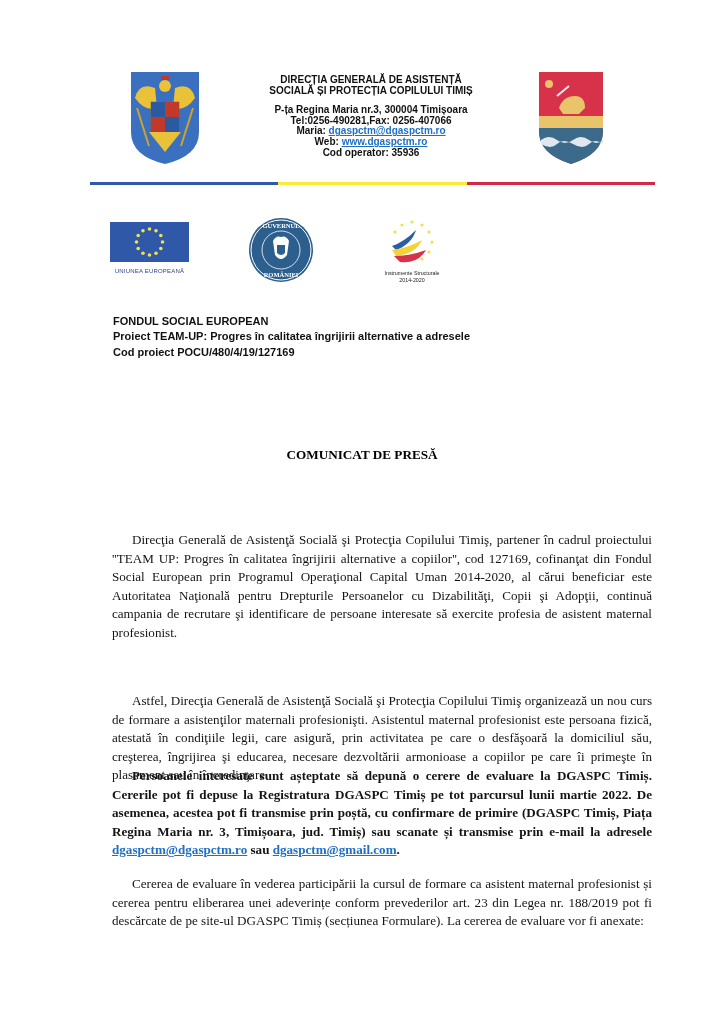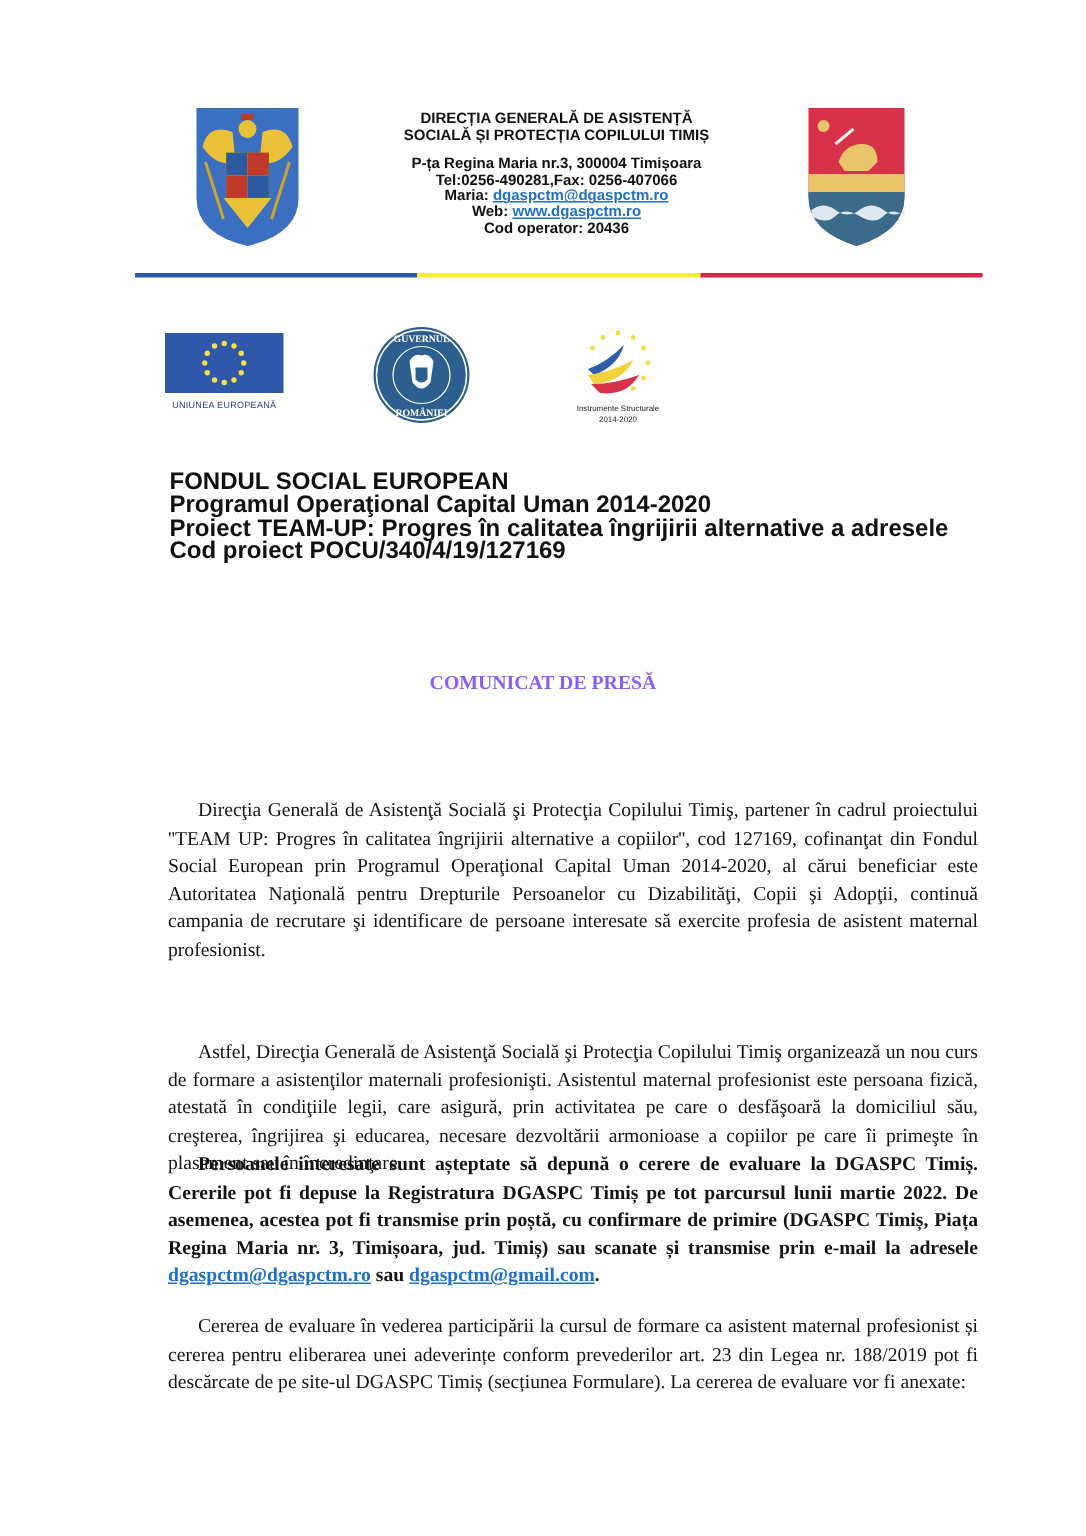--- a/index.html
+++ b/index.html
@@ -16,23 +16,23 @@
     .tricolor span { flex: 1; display: block; }
 
     
     .eu-flag { left: 110px; top: 222px; width: 79px; height: 40px; background: #2f59a8; }
     .eu-label { left: 103px; top: 268px; width: 93px; text-align: center; font-family: "Liberation Sans", sans-serif; font-size: 6px; color: #2e3e8c; letter-spacing: 0.2px; }
     .gov-seal { left: 248px; top: 217px; width: 66px; height: 66px; }
     .is-logo { left: 382px; top: 218px; width: 60px; height: 52px; }
     .is-label { left: 368px; top: 270px; width: 88px; text-align: center; font-family: "Liberation Sans", sans-serif; font-size: 5.3px; line-height: 6.5px; color: #222; }
 
     
-    .proj { left: 113px; top: 314px; font-family: "Liberation Sans", sans-serif; font-weight: bold; font-size: 16px; line-height: 15.3px; color: #111; white-space: nowrap; }
+    .proj { left: 113px; top: 314px; font-family: "Liberation Sans", sans-serif; font-weight: bold; font-size: 11px; line-height: 15.3px; color: #111; white-space: nowrap; }
 
-    .title { left: 0; width: 724px; top: 447px; text-align: center; font-family: "Liberation Serif", serif; font-weight: bold; font-size: 13.2px; color: #8b5cf6; }
+    .title { left: 0; width: 724px; top: 447px; text-align: center; font-family: "Liberation Serif", serif; font-weight: bold; font-size: 13.2px; color: #000000; }
 
     .para { left: 112px; width: 540px; font-family: "Liberation Serif", serif; font-size: 13.1px; line-height: 18.6px; text-align: justify; text-indent: 20px; color: #141414; margin-top: 19px; }
     .para.bold { font-weight: bold; }
     .para a { color: #1f6fc4; text-decoration: underline; }
     .p1 { top: 512px; }
     .p2 { top: 673px; }
     .p3 { top: 748px; }
     .p4 { top: 856px; }
   </style>
 </head>
@@ -57,21 +57,21 @@
 </div>
 
 <div class="abs org">
   <div>DIRECȚIA GENERALĂ DE ASISTENȚĂ</div>
   <div>SOCIALĂ ȘI PROTECȚIA COPILULUI TIMIȘ</div>
   <div class="gap"></div>
   <div>P-ța Regina Maria nr.3, 300004 Timișoara</div>
   <div>Tel:0256-490281,Fax: 0256-407066</div>
   <div><span>Maria: </span><a>dgaspctm@dgaspctm.ro</a></div>
   <div><span>Web: </span><a>www.dgaspctm.ro</a></div>
-  <div>Cod operator: 20436</div>
+  <div>Cod operator: 35936</div>
 </div>
 
 <div class="abs" style="left:535px; top:70px; width:72px; height:96px;">
   <svg width="72" height="96" viewBox="0 0 72 96">
     <path d="M4 2 H68 V60 Q68 84 36 94 Q4 84 4 60 Z" fill="#d7324a"></path>
     <circle cx="14" cy="14" r="4" fill="#e9c46a"></circle>
     <path d="M58 8 A4 4 0 1 0 60 16 A3 3 0 1 1 58 8Z" fill="#f1e3b0"></path>
     <path d="M24 38 Q28 26 40 26 Q50 26 50 38 L44 44 L28 44Z" fill="#e9c46a"></path>
     <line x1="22" y1="26" x2="34" y2="16" stroke="#eee" stroke-width="2"></line>
     <rect x="4" y="46" width="64" height="12" fill="#e9c46a"></rect>
@@ -135,23 +135,22 @@
     <path d="M12 38 Q28 38 44 32 Q36 46 18 44Z" fill="#d8324a"></path>
   </svg>
 </div>
 <div class="abs is-label">
   <div>Instrumente Structurale</div>
   <div>2014-2020</div>
 </div>
 
 <div class="abs proj">
   <div>FONDUL SOCIAL EUROPEAN</div>
-  <div>Programul Operaţional Capital Uman 2014-2020</div>
   <div>Proiect TEAM-UP: Progres în calitatea îngrijirii alternative a adresele</div>
-  <div>Cod proiect POCU/340/4/19/127169</div>
+  <div>Cod proiect POCU/480/4/19/127169</div>
 </div>
 
 <div class="abs title">COMUNICAT DE PRESĂ</div>
 
 <div class="abs para p1">Direcţia Generală de Asistenţă Socială şi Protecţia Copilului Timiş, partener în cadrul proiectului ''TEAM UP: Progres în calitatea îngrijirii alternative a copiilor'', cod 127169, cofinanţat din Fondul Social European prin Programul Operaţional Capital Uman 2014-2020, al cărui beneficiar este Autoritatea Naţională pentru Drepturile Persoanelor cu Dizabilităţi, Copii şi Adopţii, continuă campania de recrutare şi identificare de persoane interesate să exercite profesia de asistent maternal profesionist.</div>
 <div class="abs para p2">Astfel, Direcţia Generală de Asistenţă Socială şi Protecţia Copilului Timiş organizează un nou curs de formare a asistenţilor maternali profesionişti. Asistentul maternal profesionist este persoana fizică, atestată în condiţiile legii, care asigură, prin activitatea pe care o desfăşoară la domiciliul său, creşterea, îngrijirea şi educarea, necesare dezvoltării armonioase a copiilor pe care îi primeşte în plasament sau în încredinţare.</div>
 <div class="abs para bold p3"><span>Persoanele interesate sunt așteptate să depună o cerere de evaluare la DGASPC Timiș. Cererile pot fi depuse la Registratura DGASPC Timiș pe tot parcursul lunii martie 2022. De asemenea, acestea pot fi transmise prin poștă, cu confirmare de primire (DGASPC Timiș, Piața Regina Maria nr. 3, Timișoara, jud. Timiș) sau scanate și transmise prin e-mail la adresele </span><a>dgaspctm@dgaspctm.ro</a><span> sau </span><a>dgaspctm@gmail.com</a><span>.</span></div>
 <div class="abs para p4">Cererea de evaluare în vederea participării la cursul de formare ca asistent maternal profesionist și cererea pentru eliberarea unei adeverințe conform prevederilor art. 23 din Legea nr. 188/2019  pot fi descărcate de pe site-ul DGASPC Timiș (secțiunea Formulare). La cererea de evaluare vor fi anexate:</div>
 
 </body></html>

